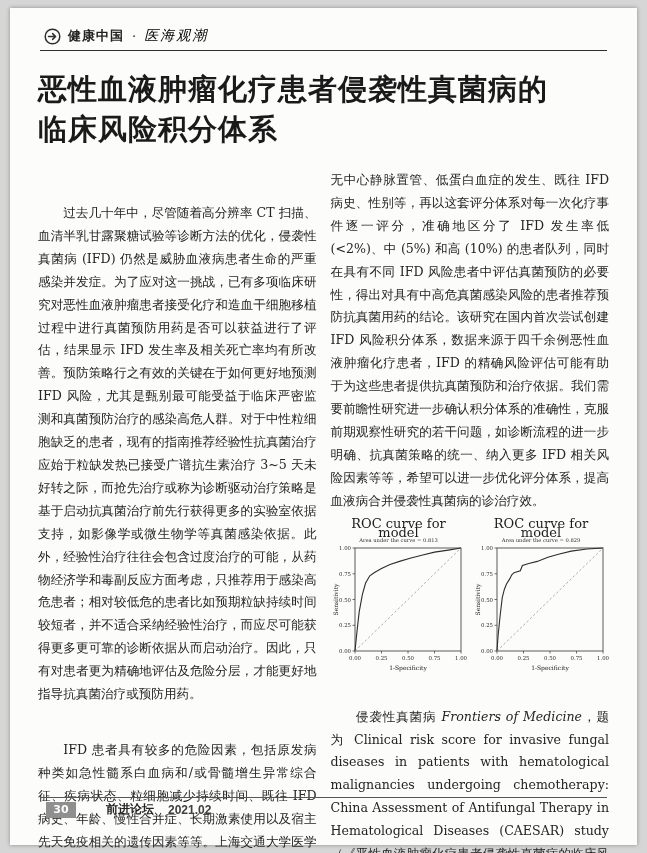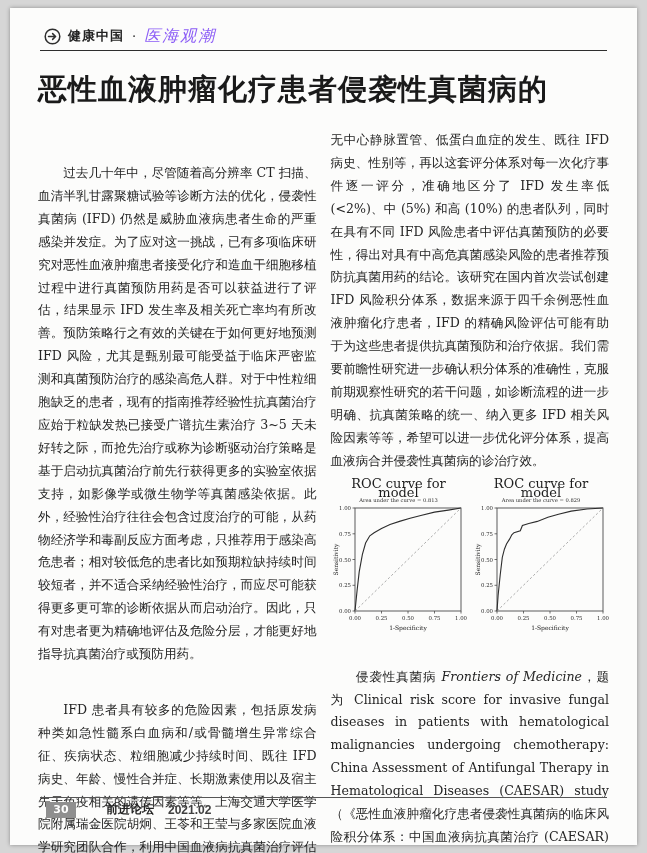--- a/index.html
+++ b/index.html
@@ -6,21 +6,21 @@
   html,body { width:647px; height:853px; }
   body { font-family:"DejaVu Serif","Liberation Serif",serif; background:#d6d6d6; }
   .canvas { position:relative; width:647px; height:853px; background:#d6d6d6; overflow:hidden; }
   .page { position:absolute; left:10px; top:8px; width:627px; height:837px;
           background:#fcfcfb; box-shadow:0 0 4px rgba(0,0,0,.35); padding:18px 28px 0 28px; }
 
   
   .hdr { display:flex; align-items:center; gap:7px; height:20px; margin-left:6px; }
   .hdr-brand { font-family:"DejaVu Sans","Liberation Sans",sans-serif; font-weight:bold; font-size:13px; color:#222; letter-spacing:1px; }
   .hdr-dot { font-size:13px; color:#333; margin:0 1px; }
-  .hdr-sub { font-size:16px; color:#8b5cf6; font-style:italic; letter-spacing:2px; }
+  .hdr-sub { font-size:14px; color:#000000; font-style:italic; letter-spacing:2px; }
   .hdr-rule { border:none; border-top:1.6px solid #2e2e2e; margin:4px 2px 0 2px; }
 
   
   .title { margin-top:18px; text-align:left; font-family:"DejaVu Sans","Liberation Sans",sans-serif;
            font-weight:bold; font-size:29px; line-height:40px; color:#1a1a1a; letter-spacing:1px; }
 
   
   .cols { display:flex; gap:14px; margin-top:20px; }
   .col { width:278.5px; font-size:12.6px; line-height:22.9px; text-align:justify; color:#242424; }
   .col p.ind { text-indent:2em;margin-top:33px; }
@@ -55,20 +55,21 @@
         </svg>
       </span>
       <span class="hdr-brand">健康中国</span>
       <span class="hdr-dot">·</span>
       <span class="hdr-sub">医海观潮</span>
     </div>
     <hr class="hdr-rule">
 
     <h1 class="title">
       <span>恶性血液肿瘤化疗患者侵袭性真菌病的</span><br>
+      <span>临床风险积分体系</span>
     </h1>
 
     <div class="cols">
       <div class="col">
         <p class="ind">过去几十年中，尽管随着高分辨率 CT 扫描、血清半乳甘露聚糖试验等诊断方法的优化，侵袭性真菌病 (IFD) 仍然是威胁血液病患者生命的严重感染并发症。为了应对这一挑战，已有多项临床研究对恶性血液肿瘤患者接受化疗和造血干细胞移植过程中进行真菌预防用药是否可以获益进行了评估，结果显示 IFD 发生率及相关死亡率均有所改善。预防策略行之有效的关键在于如何更好地预测 IFD 风险，尤其是甄别最可能受益于临床严密监测和真菌预防治疗的感染高危人群。对于中性粒细胞缺乏的患者，现有的指南推荐经验性抗真菌治疗应始于粒缺发热已接受广谱抗生素治疗 3~5 天未好转之际，而抢先治疗或称为诊断驱动治疗策略是基于启动抗真菌治疗前先行获得更多的实验室依据支持，如影像学或微生物学等真菌感染依据。此外，经验性治疗往往会包含过度治疗的可能，从药物经济学和毒副反应方面考虑，只推荐用于感染高危患者；相对较低危的患者比如预期粒缺持续时间较短者，并不适合采纳经验性治疗，而应尽可能获得更多更可靠的诊断依据从而启动治疗。因此，只有对患者更为精确地评估及危险分层，才能更好地指导抗真菌治疗或预防用药。</p>
         <p class="ind">IFD 患者具有较多的危险因素，包括原发病种类如急性髓系白血病和/或骨髓增生异常综合征、疾病状态、粒细胞减少持续时间、既往 IFD 病史、年龄、慢性合并症、长期激素使用以及宿主先天免疫相关的遗传因素等等。上海交通大学医学院附属瑞金医院胡炯、王苓和王莹与多家医院血液学研究团队合作，利用中国血液病抗真菌治疗评估 (CAESAR) 研究数据库，对 4889 例次化疗进行真菌感染危险因素分析，从中筛选出权重影响系数最大的数项客观临床指标作为高危因素，包括粒细胞缺乏持续时长和程度、是否诱导化疗、有</p>
       </div>
 
       <div class="col">
         <p>无中心静脉置管、低蛋白血症的发生、既往 IFD 病史、性别等，再以这套评分体系对每一次化疗事件逐一评分，准确地区分了 IFD 发生率低 (&lt;2%)、中 (5%) 和高 (10%) 的患者队列，同时在具有不同 IFD 风险患者中评估真菌预防的必要性，得出对具有中高危真菌感染风险的患者推荐预防抗真菌用药的结论。该研究在国内首次尝试创建 IFD 风险积分体系，数据来源于四千余例恶性血液肿瘤化疗患者，IFD 的精确风险评估可能有助于为这些患者提供抗真菌预防和治疗依据。我们需要前瞻性研究进一步确认积分体系的准确性，克服前期观察性研究的若干问题，如诊断流程的进一步明确、抗真菌策略的统一、纳入更多 IFD 相关风险因素等等，希望可以进一步优化评分体系，提高血液病合并侵袭性真菌病的诊治疗效。</p>

